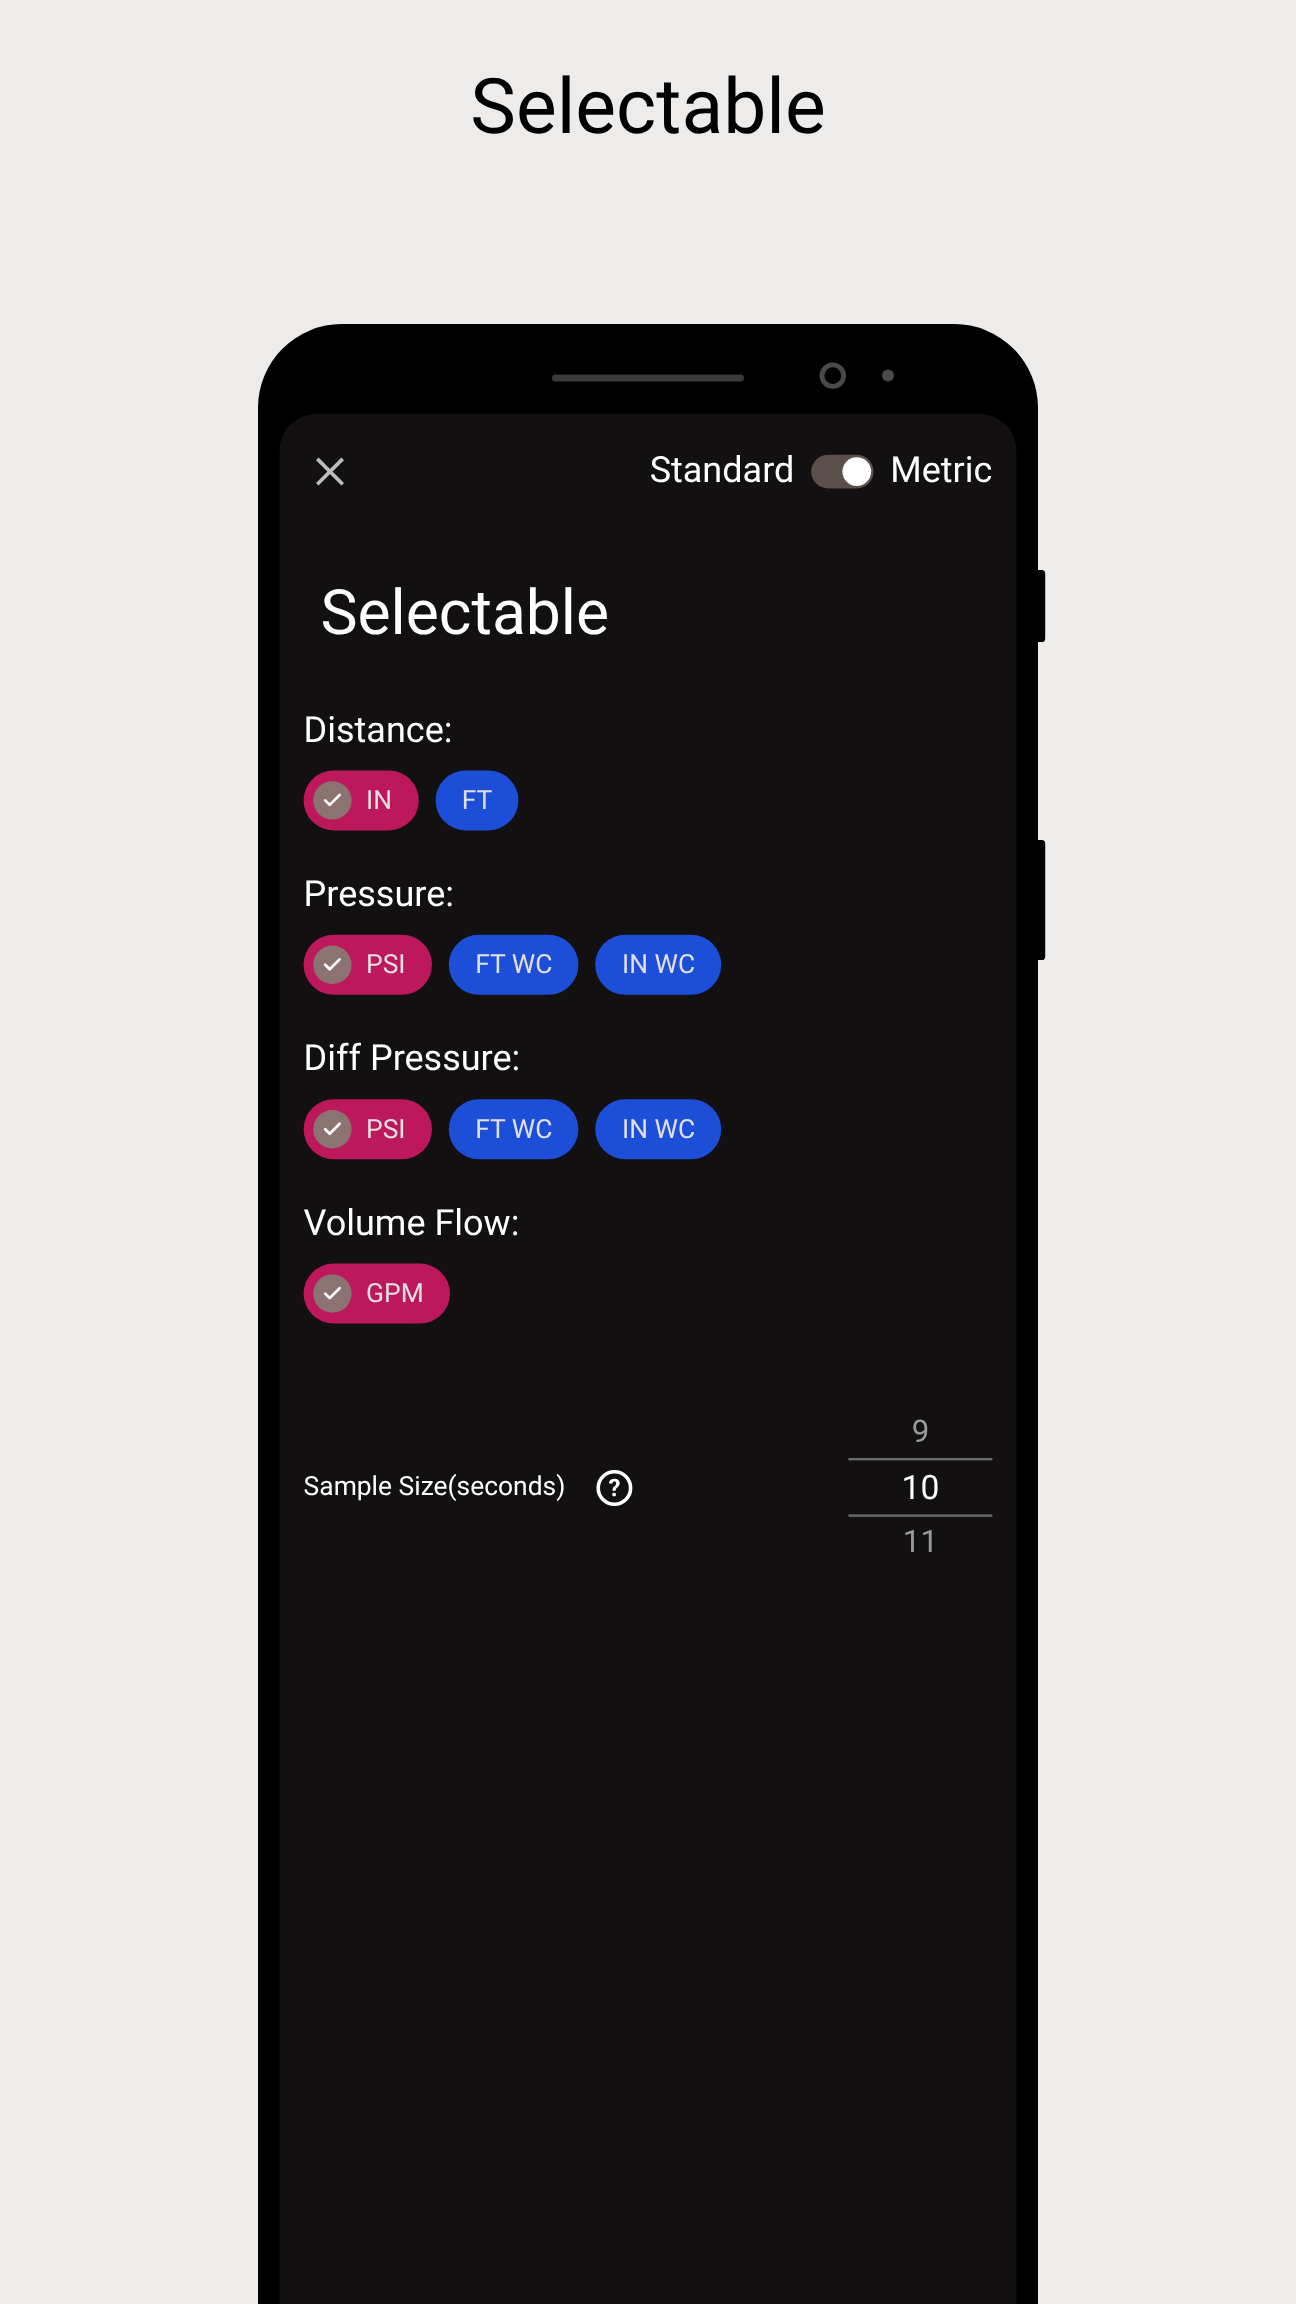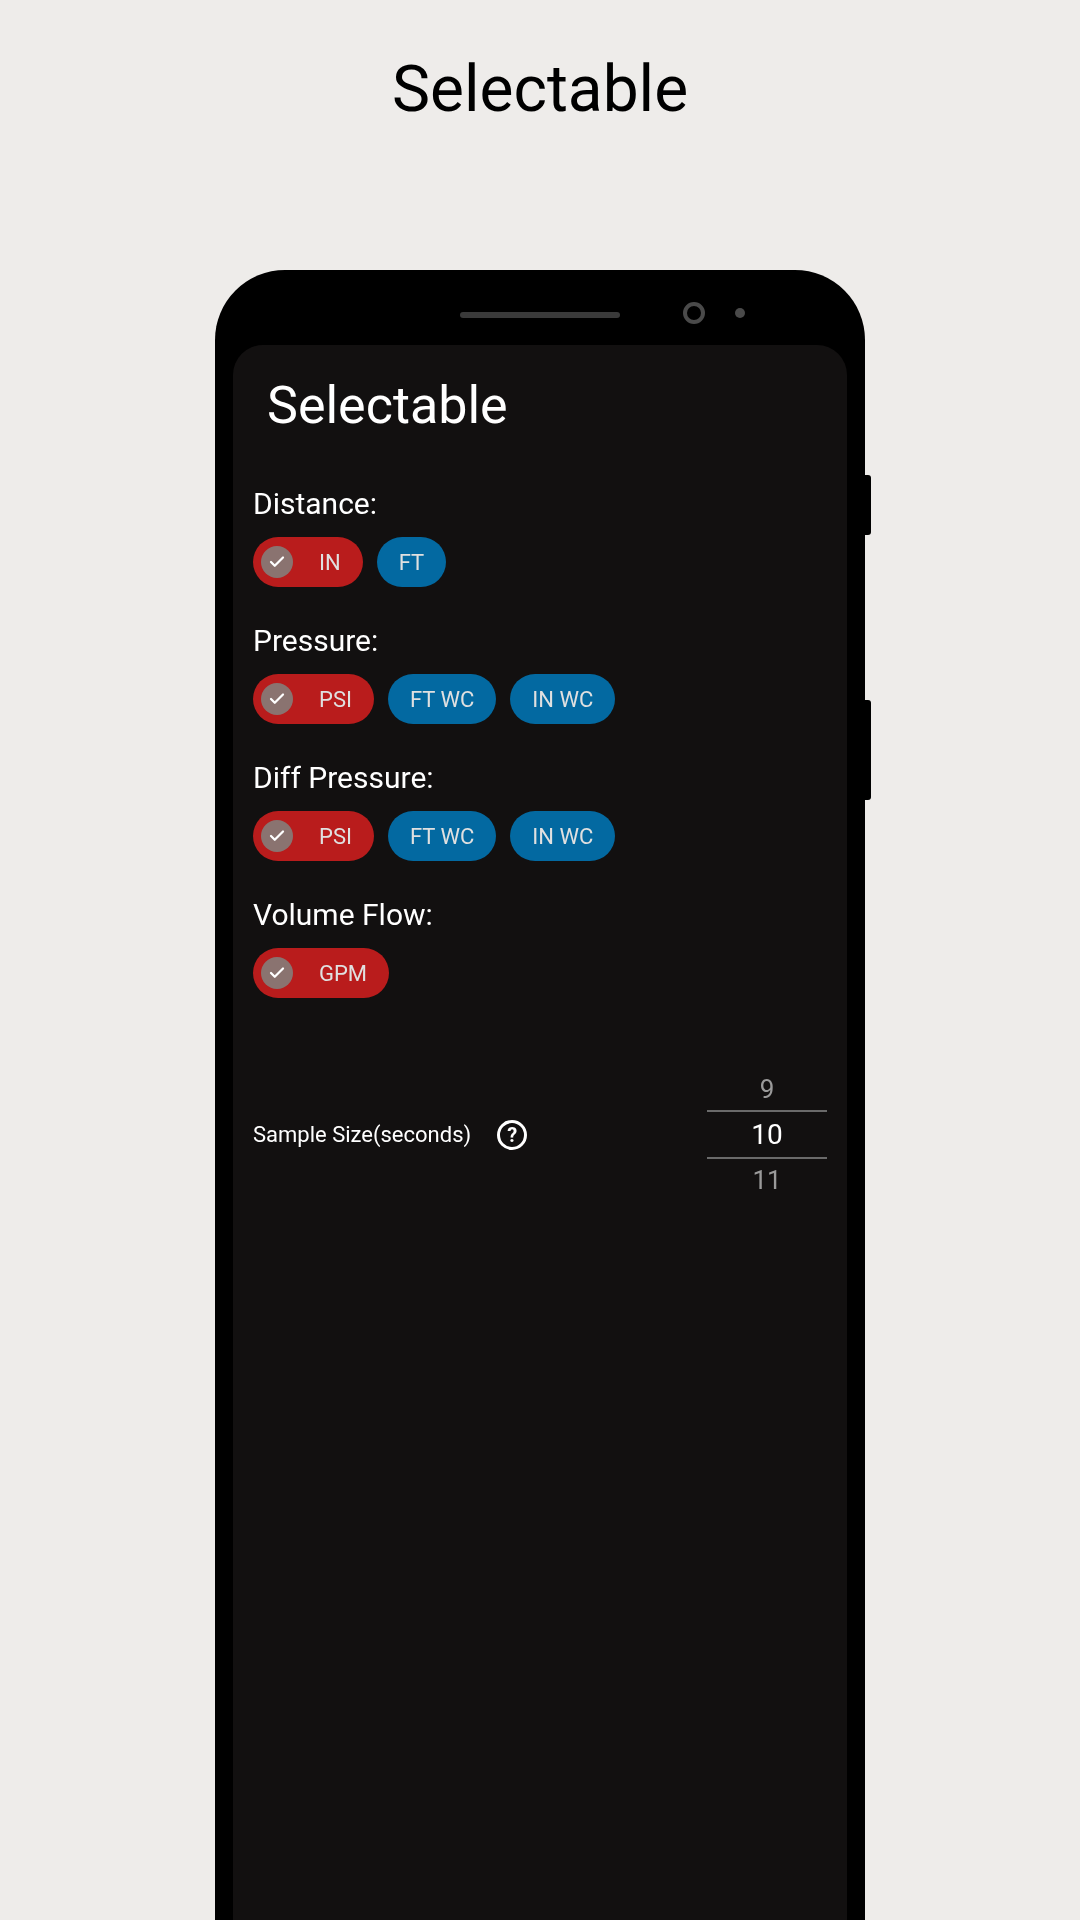--- a/index.html
+++ b/index.html
@@ -143,32 +143,31 @@
   .pref-group { margin-bottom: 36px; }
   .group-label {
     font-size: 30px;
     margin-bottom: 16px;
   }
   .chips { display: flex; gap: 14px; flex-wrap: wrap; }
 
   .chip {
     display: inline-flex;
     align-items: center;
-    background: #0369a1;
+    background: #1d4ed8;
     color: #e0e0e0;
     border-radius: 26px;
     padding: 0 22px;
     height: 50px;
     font-size: 22px;
     cursor: pointer;
   }
   .chip.selected {
-    background: #b91c1c;
+    background: #be185d;
     padding-left: 8px;
-    gap: 14px;
   }
   .chip .check-circle {
     width: 32px;
     height: 32px;
     border-radius: 50%;
     background: #8a7370;
     display: inline-flex;
     align-items: center;
     justify-content: center;
     margin-right: 12px;
@@ -225,20 +224,28 @@
 
 <div class="phone">
   <div class="phone-top-bar"></div>
   <div class="phone-sensor-ring"></div>
   <div class="phone-sensor-dot"></div>
   <div class="phone-button-side pb1"></div>
   <div class="phone-button-side pb2"></div>
 
   <div class="screen">
 
+    <div class="top-row">
+      <div class="close-x"></div>
+      <span class="unit-label">Standard</span>
+      <div class="toggle">
+        <div class="toggle-knob"></div>
+      </div>
+      <span class="unit-label">Metric</span>
+    </div>
 
     <h1 class="page-title">Selectable</h1>
 
     <div class="pref-group">
       <div class="group-label">Distance:</div>
       <div class="chips">
           <div class="chip selected">
             <span class="check-circle">
               <svg viewBox="0 0 24 24" fill="none" stroke="#fff" stroke-width="3" stroke-linecap="round" stroke-linejoin="round">
                 <polyline points="20 6 9 17 4 12"></polyline>

